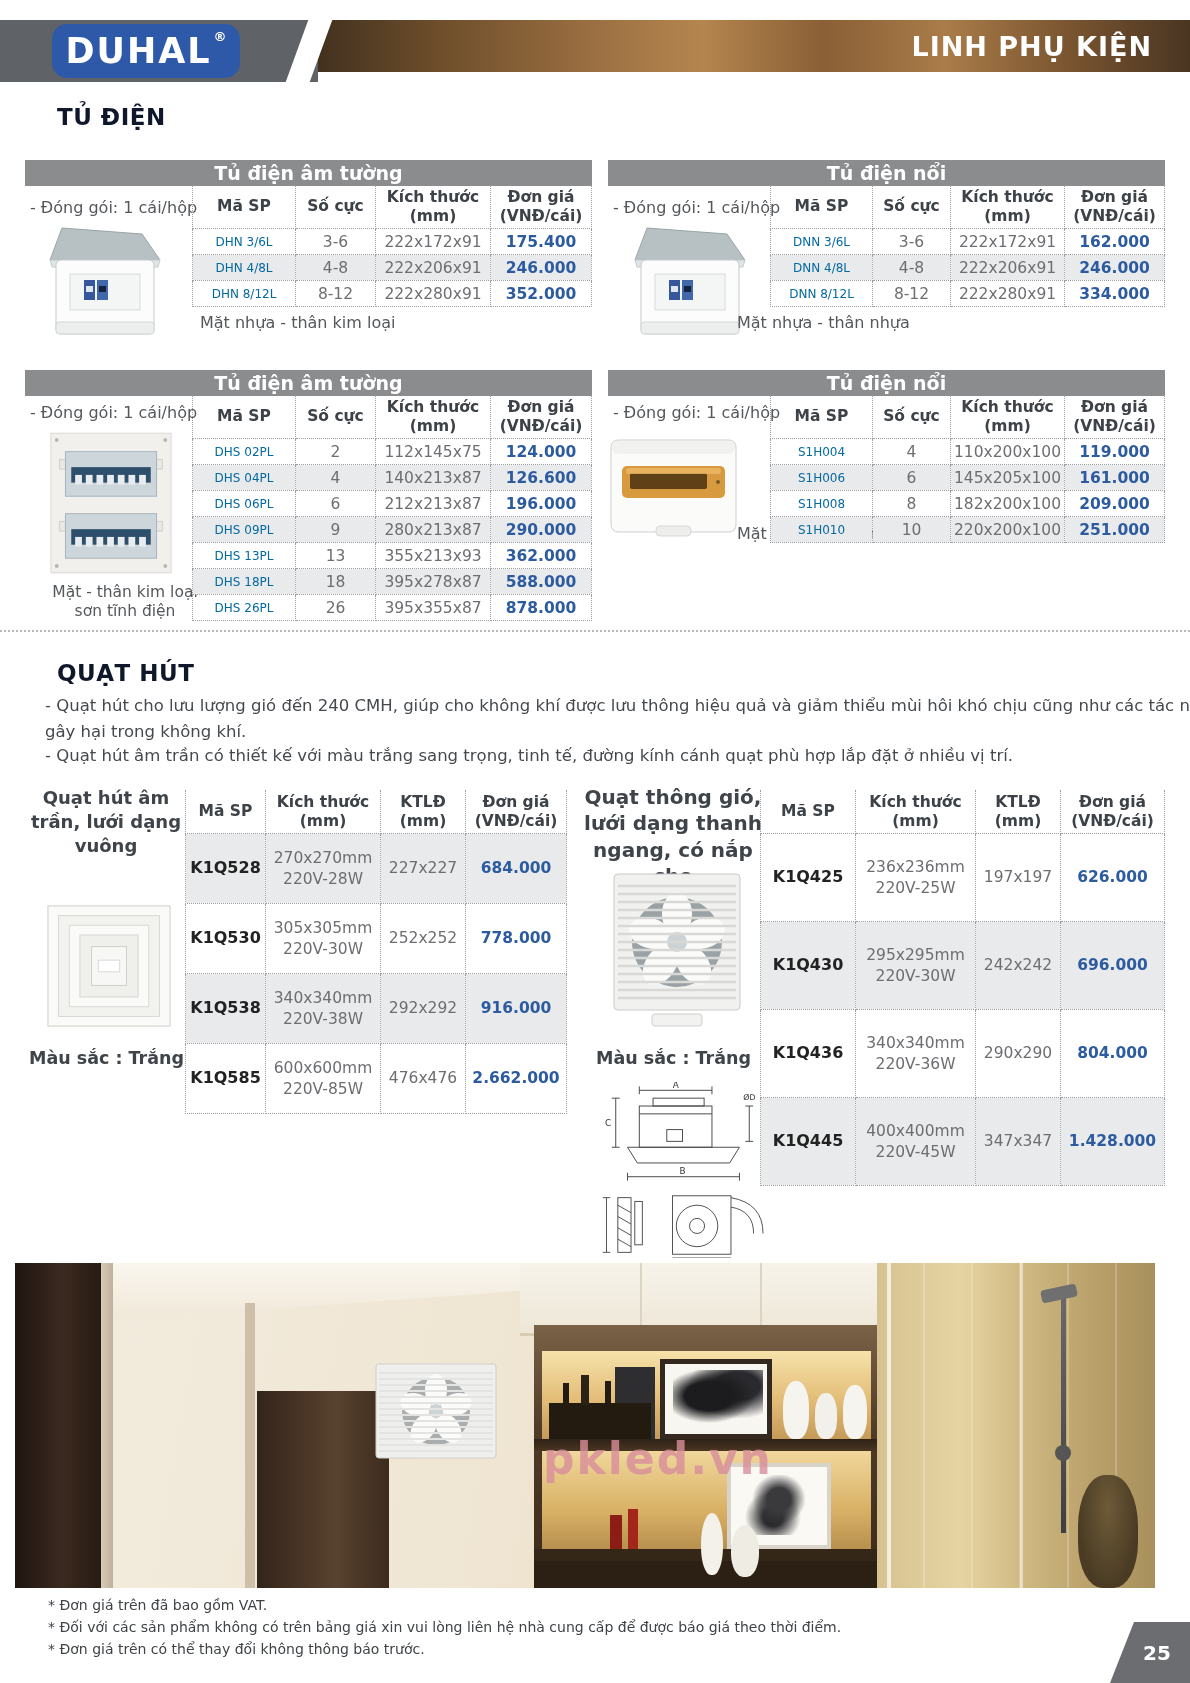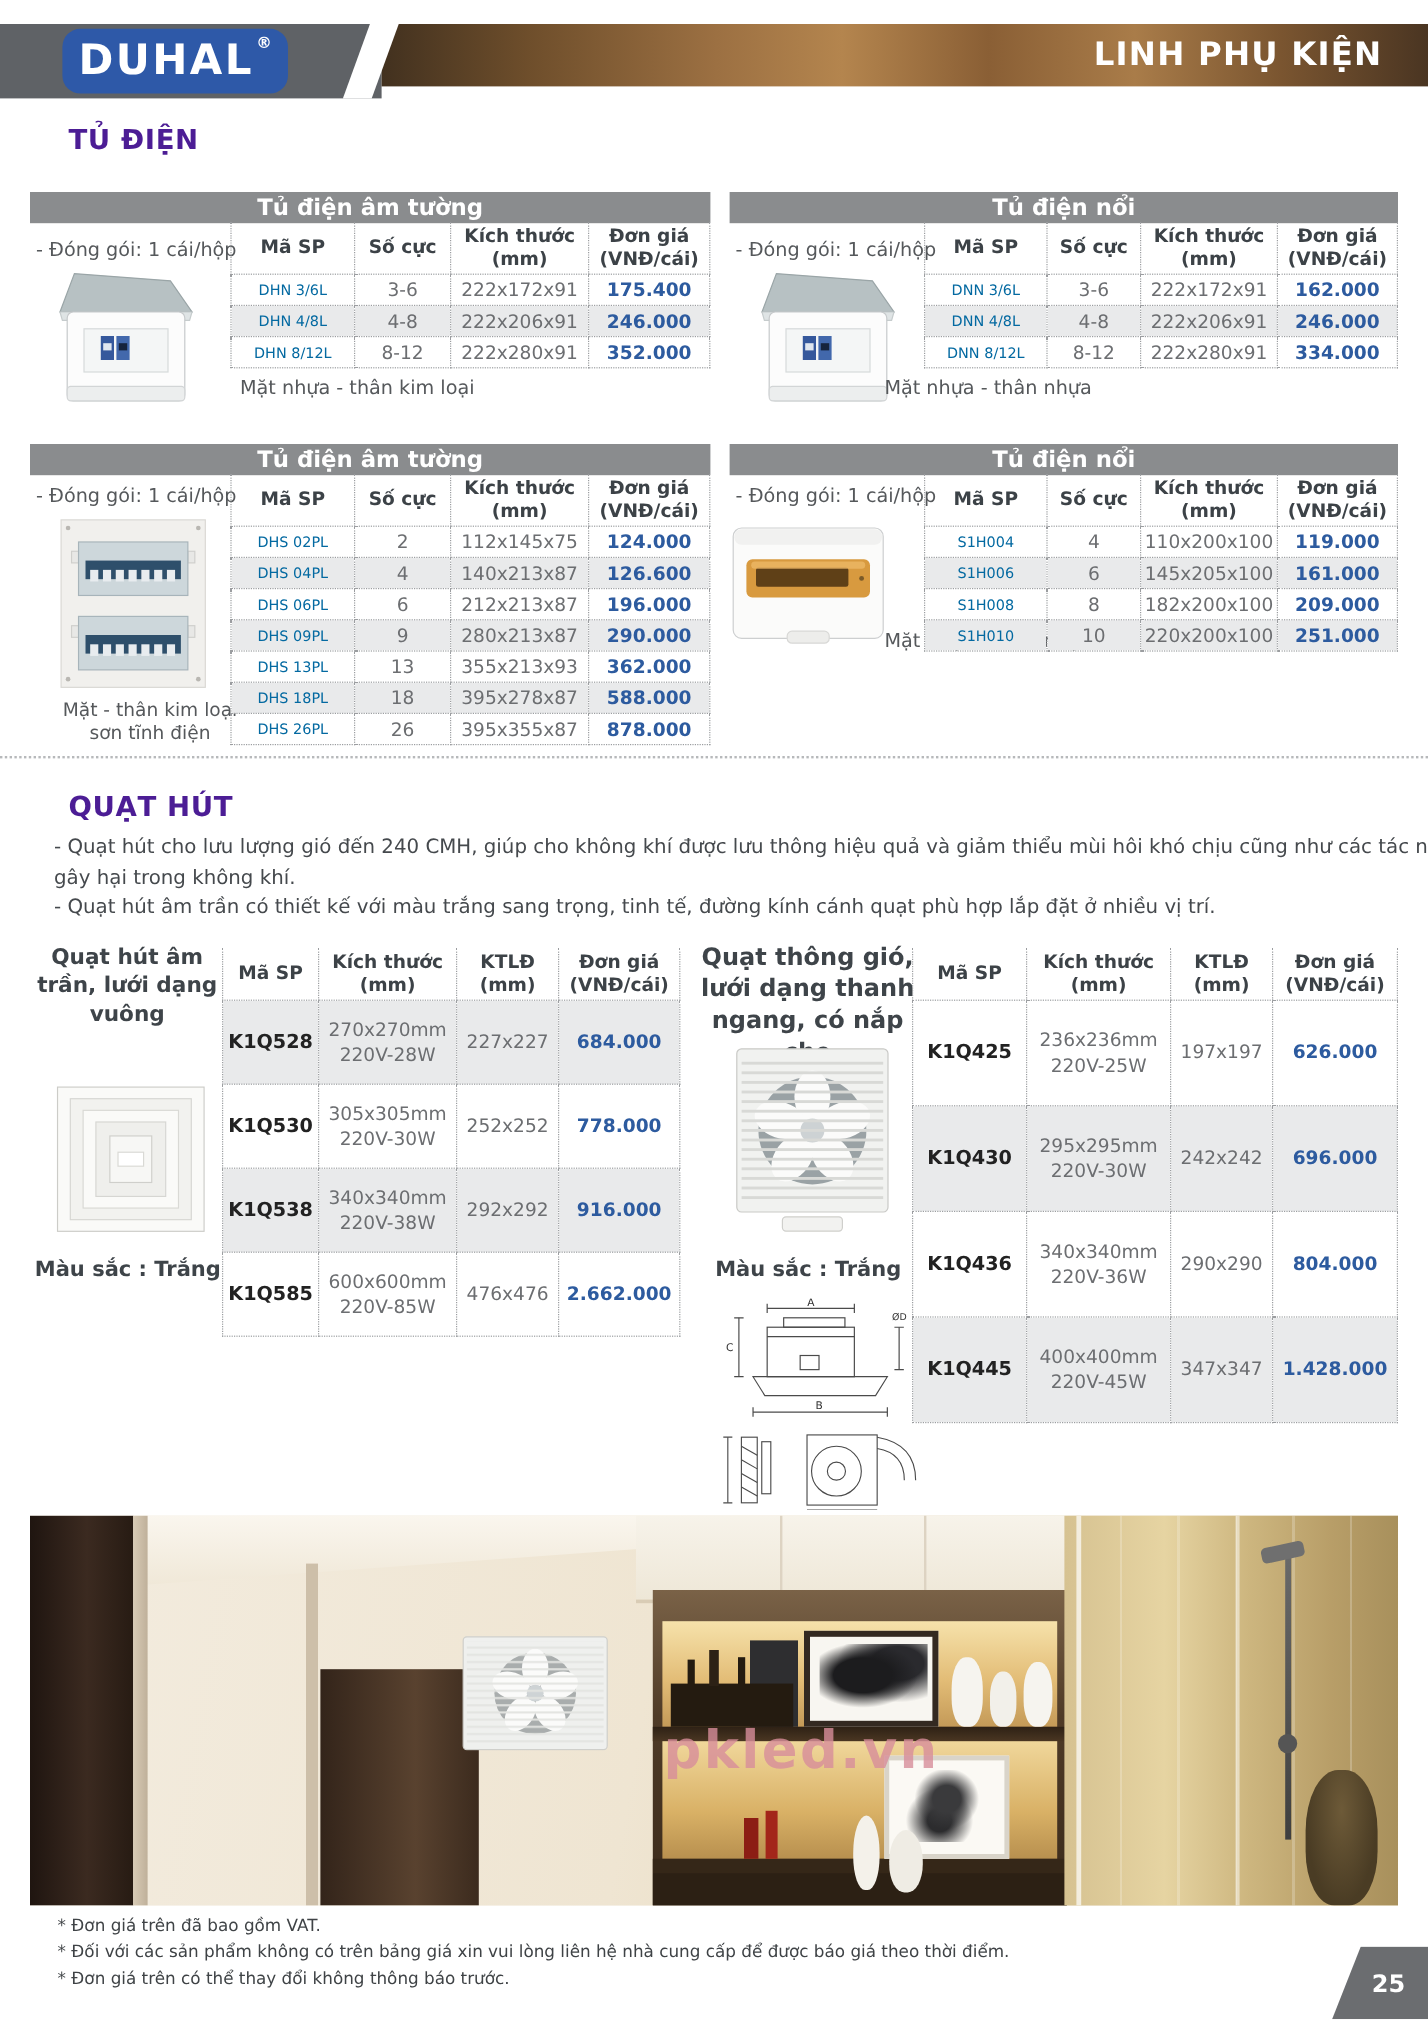--- a/index.html
+++ b/index.html
@@ -12,21 +12,21 @@
   .logo{left:52px;top:24px;width:188px;height:54px;background:#2e59a8;border-radius:15px;
         color:#fff;display:flex;align-items:center;justify-content:center;
         font-weight:bold;font-size:35px;letter-spacing:2px;}
   .logo .reg{font-size:13px;vertical-align:top;position:relative;top:-15px;left:2px;font-weight:bold;}
   .slash{left:297px;top:20px;width:24px;height:62px;background:#fff;transform:skewX(-20deg);}
   .band-bronze{left:318px;top:20px;width:872px;height:52px;
     background:linear-gradient(90deg,#42311f 0%,#6e4e2b 14%,#9c7042 32%,#b4854e 44%,#8a5f35 58%,#a97c49 72%,#7a5530 86%,#4a3522 100%);}
   .band-title{position:absolute;right:38px;top:50%;transform:translateY(-50%);
     color:#fff;font-weight:bold;font-size:27px;letter-spacing:1px;white-space:nowrap;}
 
-  .h-sec{font-size:23px;font-weight:bold;color:#4c1d95;letter-spacing:.5px;white-space:nowrap;}
+  .h-sec{font-size:23px;font-weight:bold;color:#0f172a;letter-spacing:.5px;white-space:nowrap;}
 
   .secbar{height:26px;background:#8a8c8e;color:#fff;font-weight:bold;font-size:19px;
           text-align:center;line-height:26px;white-space:nowrap;}
   .packing{font-size:16px;color:#55585b;white-space:nowrap;}
   .note{font-size:16px;color:#55585b;white-space:nowrap;}
   .note-wrap{font-size:15.5px;color:#55585b;text-align:center;line-height:1.25;margin-left:12px;}
 
   table.pt{border-collapse:collapse;table-layout:fixed;}
   .pt th,.pt td{border:1px dotted #9b9da0;text-align:center;vertical-align:middle;padding:0;overflow:hidden;}
   .pt tr.hd th{border-top:none;font-size:15.5px;color:#3c4247;font-weight:bold;line-height:1.2;}
@@ -41,21 +41,21 @@
   .fan td{font-size:15.5px;color:#6c6e71;line-height:1.3;white-space:nowrap;}
   .fan td.c{font-weight:bold;color:#222;font-size:16px;}
   .fan td.p{font-weight:bold;color:#2d5b9f;}
 
   .divider{left:0;top:630px;width:1190px;height:0;border-top:2px dotted #b7b9bb;}
   .para{font-size:16.5px;color:#45494d;white-space:nowrap;}
   .flabel{font-weight:bold;color:#3e4449;text-align:center;line-height:1.32;}
   .colornote{font-weight:bold;color:#3e4449;text-align:center;font-size:17.5px;}
 
   
-  .photo{left:25px;top:1263px;width:1140px;height:325px;overflow:hidden;
+  .photo{left:15px;top:1263px;width:1140px;height:325px;overflow:hidden;
     background:linear-gradient(100deg,#f3ecdf 0%,#efe5d2 45%,#e9dcc2 62%,#decfae 100%);}
   .photo>div{position:absolute;}
   .ph-ceiling{left:90px;top:0;width:560px;height:58px;background:linear-gradient(#faf6ee,#f0e8d8);
     clip-path:polygon(0 0,100% 0,100% 30%,0 100%);}
   .ph-door1{left:0;top:0;width:86px;height:325px;background:linear-gradient(90deg,#1f1510,#3b2a20 55%,#271b13);}
   .ph-door1edge{left:86px;top:0;width:12px;height:325px;background:linear-gradient(90deg,#d8cbb6,#bfb09a);}
   .ph-jamb{left:230px;top:40px;width:10px;height:285px;background:#cdbfa9;}
   .ph-door2{left:242px;top:128px;width:132px;height:197px;background:linear-gradient(90deg,#33241a,#59422f 60%,#3c2b1e);}
   .ph-cabs{left:505px;top:0;width:360px;height:70px;background:linear-gradient(#f7f3ea,#eee7d7);border-bottom:3px solid #d9ccb5;}
   .ph-cabseam1{left:625px;top:0;width:2px;height:70px;background:#ddd3c2;}

